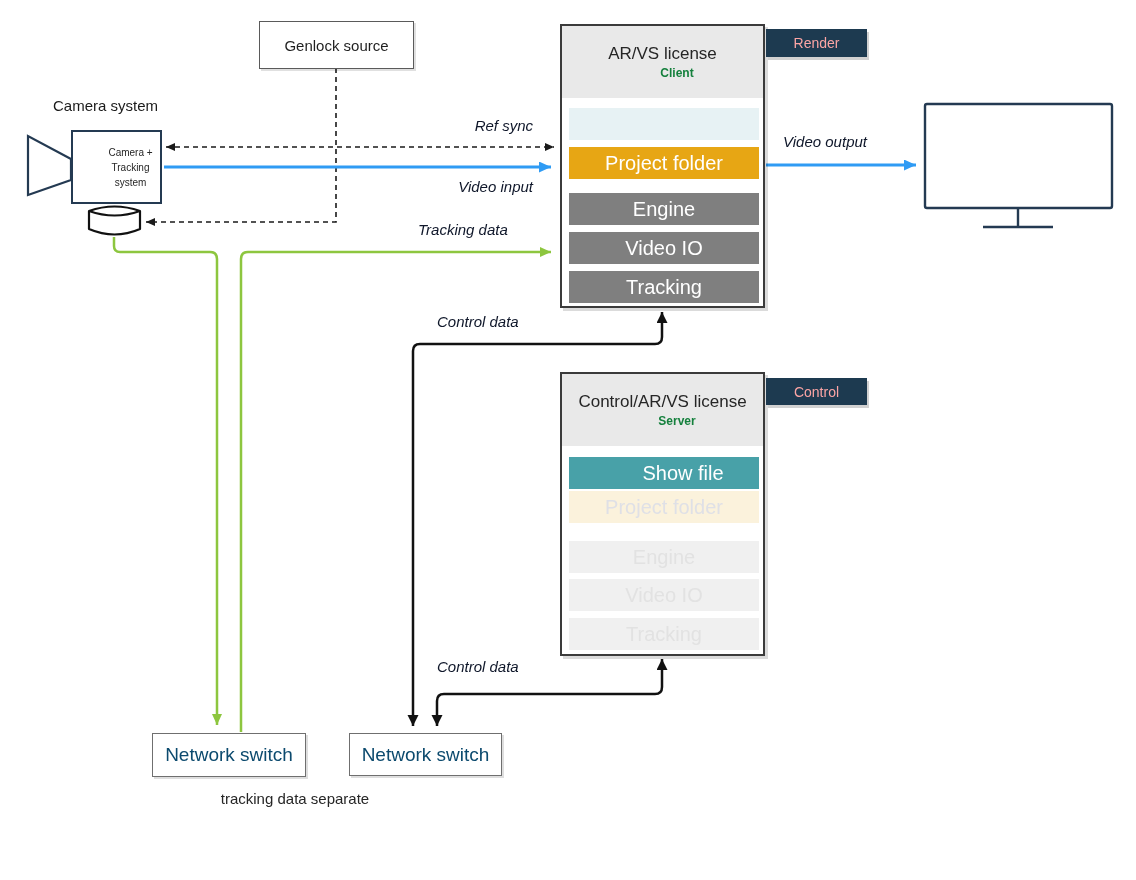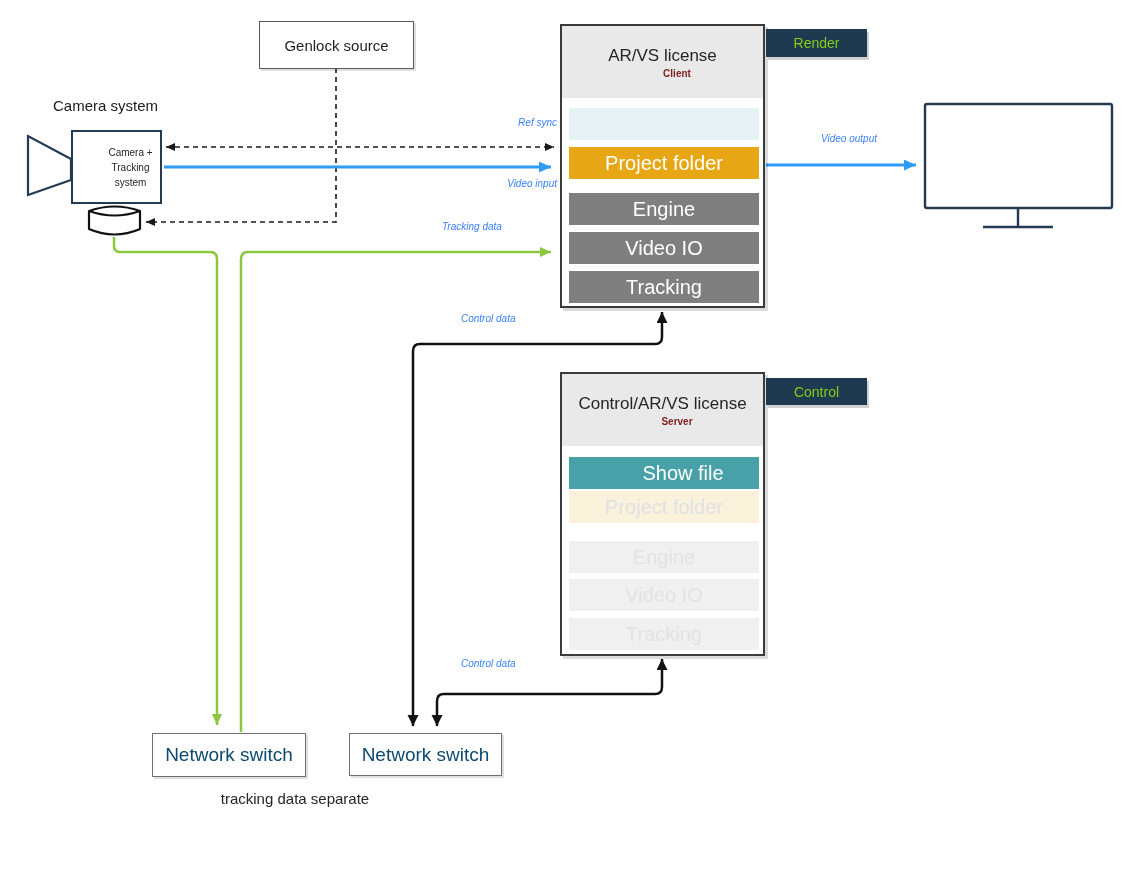--- a/index.html
+++ b/index.html
@@ -9,42 +9,42 @@
   }
   svg.layer{position:absolute;left:0;top:0;pointer-events:none;}
 
   .plainbox{
     position:absolute;background:#fff;border:1.5px solid #5a5a5a;
     box-shadow:2px 2px 0 rgba(0,0,0,0.12);
     display:flex;align-items:center;justify-content:center;
     font-size:15px;color:#1f1f1f;
   }
   .edge-label{
-    position:absolute;font-style:italic;font-size:10px;color:#3b82f6;white-space:nowrap;margin-left:24px;
+    position:absolute;font-style:italic;font-size:15px;color:#0f172a;white-space:nowrap;
   }
   .section-title{position:absolute;font-size:15px;color:#1b1b1b;white-space:nowrap;}
 
   .bigbox{
     position:absolute;width:205px;height:284px;background:#ffffff;
     border:2px solid #3b3b3b;box-shadow:3px 3px 0 rgba(0,0,0,0.14);
     box-sizing:border-box;
   }
   .bigbox .hdr{
     position:absolute;left:0;top:0;right:0;height:72px;background:#e9e9e9;
     display:flex;flex-direction:column;align-items:center;justify-content:center;gap:2px;
   }
   .hdr .l1{font-size:17px;color:#262626;}
-  .hdr .l2{font-size:10px;font-weight:700;color:#7f1d1d;margin-left:29px;}
+  .hdr .l2{font-size:12px;font-weight:700;color:#15803d;margin-left:29px;}
   .row{
     position:absolute;left:7px;width:190px;height:32px;
     display:flex;align-items:center;justify-content:center;
     font-size:20px;box-sizing:border-box;
   }
   .tag{
-    position:absolute;width:101px;height:28px;background:#1d3a50;color:#84cc16;
+    position:absolute;width:101px;height:28px;background:#1d3a50;color:#fca5a5;
     display:flex;align-items:center;justify-content:center;font-size:14px;
     box-shadow:2px 3px 0 rgba(0,0,0,0.18);
   }
   .switchbox{
     position:absolute;width:154px;height:44px;background:#fff;border:1.5px solid #6f6f6f;
     box-shadow:2px 2px 0 rgba(0,0,0,0.13);
     display:flex;align-items:center;justify-content:center;font-size:19px;color:#0c4a6e;
     box-sizing:border-box;
   }
   .note{

